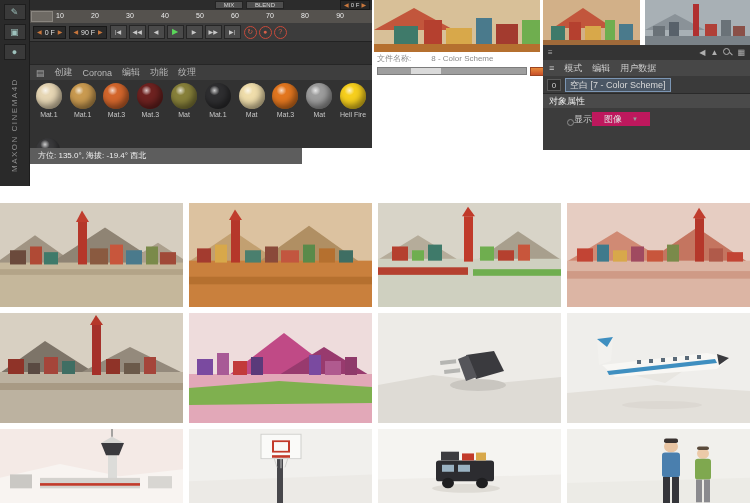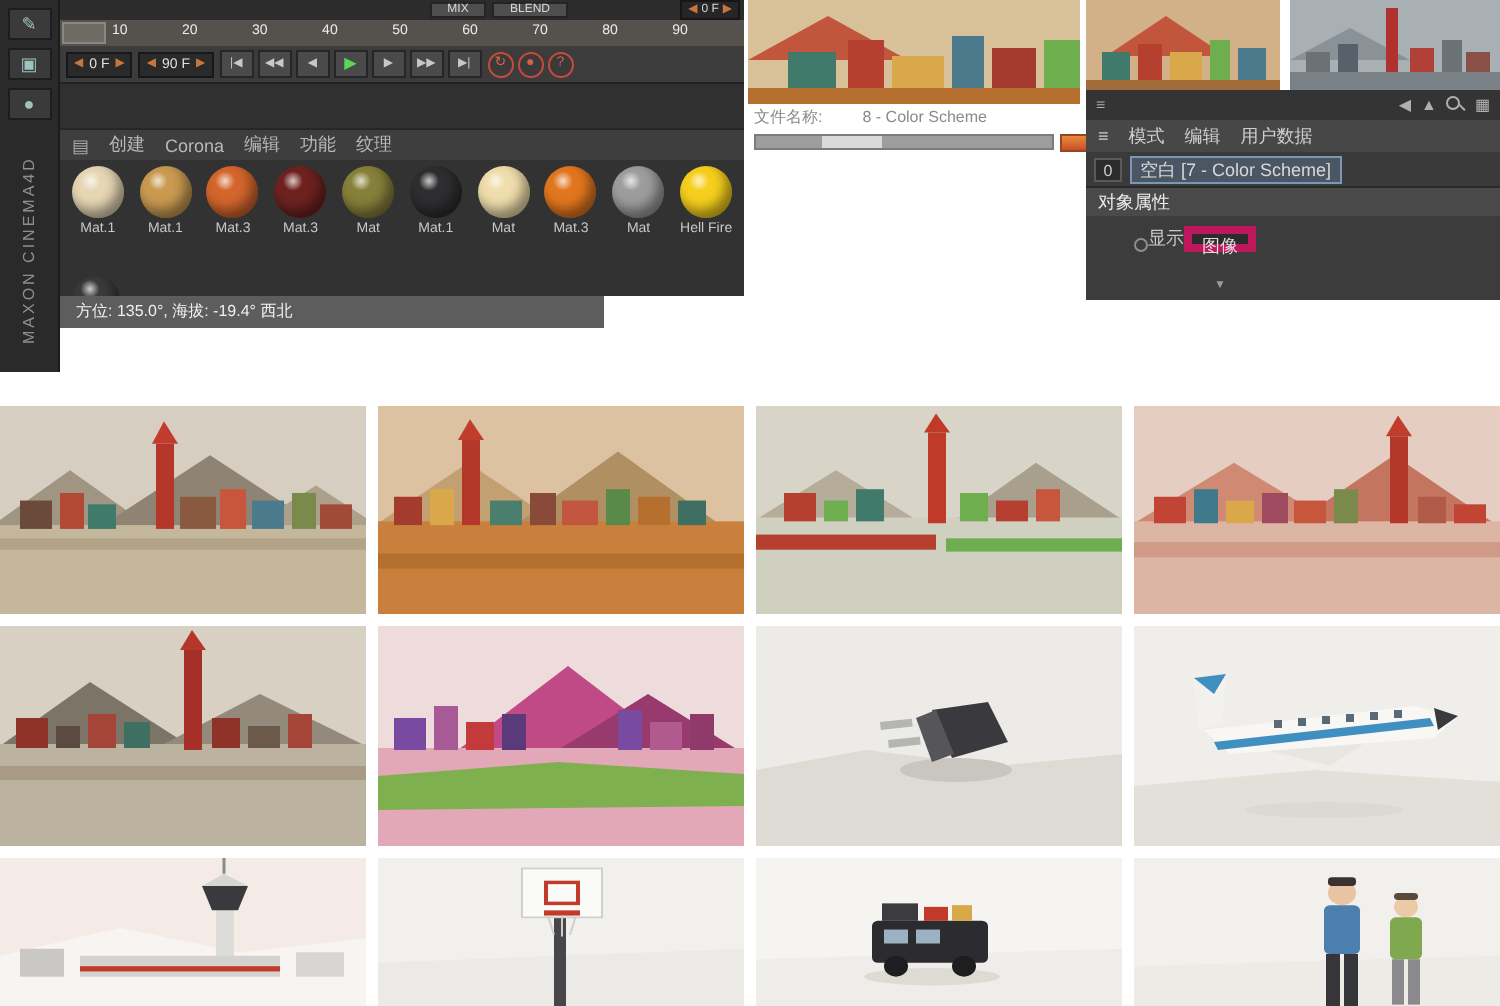--- a/index.html
+++ b/index.html
@@ -85,22 +85,22 @@
                font-size:8px; text-align:center; line-height:11px; }
   .obj-name { background:#4a5664; border:1px solid #7c96b4; padding:0 4px; line-height:12px; }
   .attr-tabs { display:flex; height:16px; background:#3a3a3a; gap:2px; padding:2px 4px 0; font-size:9px; }
   .attr-tab { padding:0 7px; background:#4b4b4b; color:#c2c2c2; line-height:13px; }
   .attr-tab.active { background:#3f6ea5; color:#fff; }
   .attr-section { height:15px; background:#4a4a4a; color:#ececec; font-size:9px; line-height:15px;
                   padding-left:6px; border-top:1px solid #2a2a2a; }
   .prop-row { display:flex; align-items:flex-end; height:18px; background:#3c3c3c; font-size:9px;
               color:#c8c8c8; gap:0; padding:0 24px; }
   .prop-dot { width:7px; height:7px; border:1px solid #8e8e8e; border-radius:50%; }
-  .dropdown { display:flex; align-items:center; gap:10px; background:#2c2c2c; border:4px solid #be185d;
-              padding:0 5px; height:13px; color:#dedede;flex-direction:column; }
+  .dropdown { display:flex; align-items:center; gap:10px; background:#2c2c2c; border:7px solid #be185d;
+              padding:0 5px; height:13px; color:#dedede; }
   .dd-arrow { font-size:6px; color:#9a9a9a; }
 
   
   .gallery { position:absolute; left:0; top:203px; width:750px; display:grid;
              grid-template-columns:repeat(4, 1fr); grid-template-rows:104px 110px 96px; gap:6px; background:#fff; }
   .cell { overflow:hidden; }
   .cell svg, .preview-row svg, .mid-preview svg { display:block; width:100%; height:100%; }
 </style>
 </head>
 <body>

